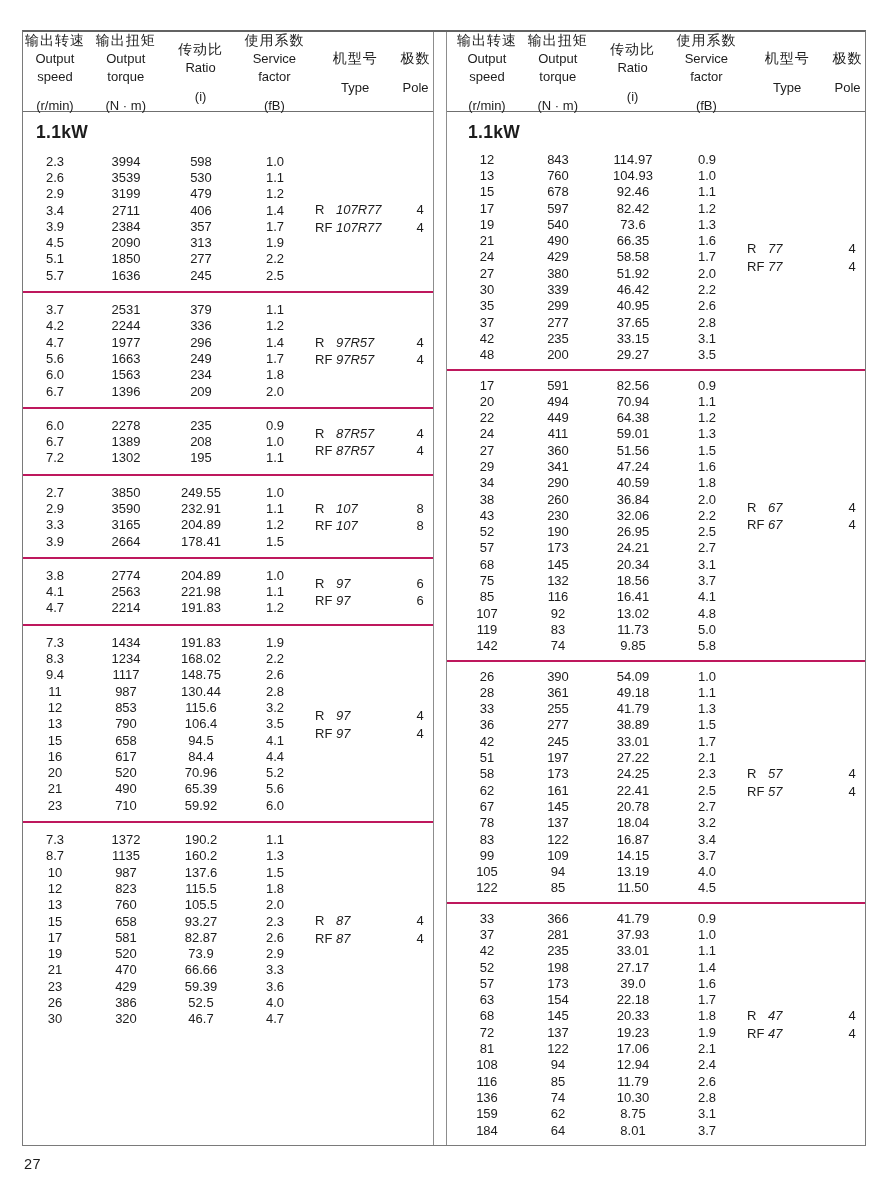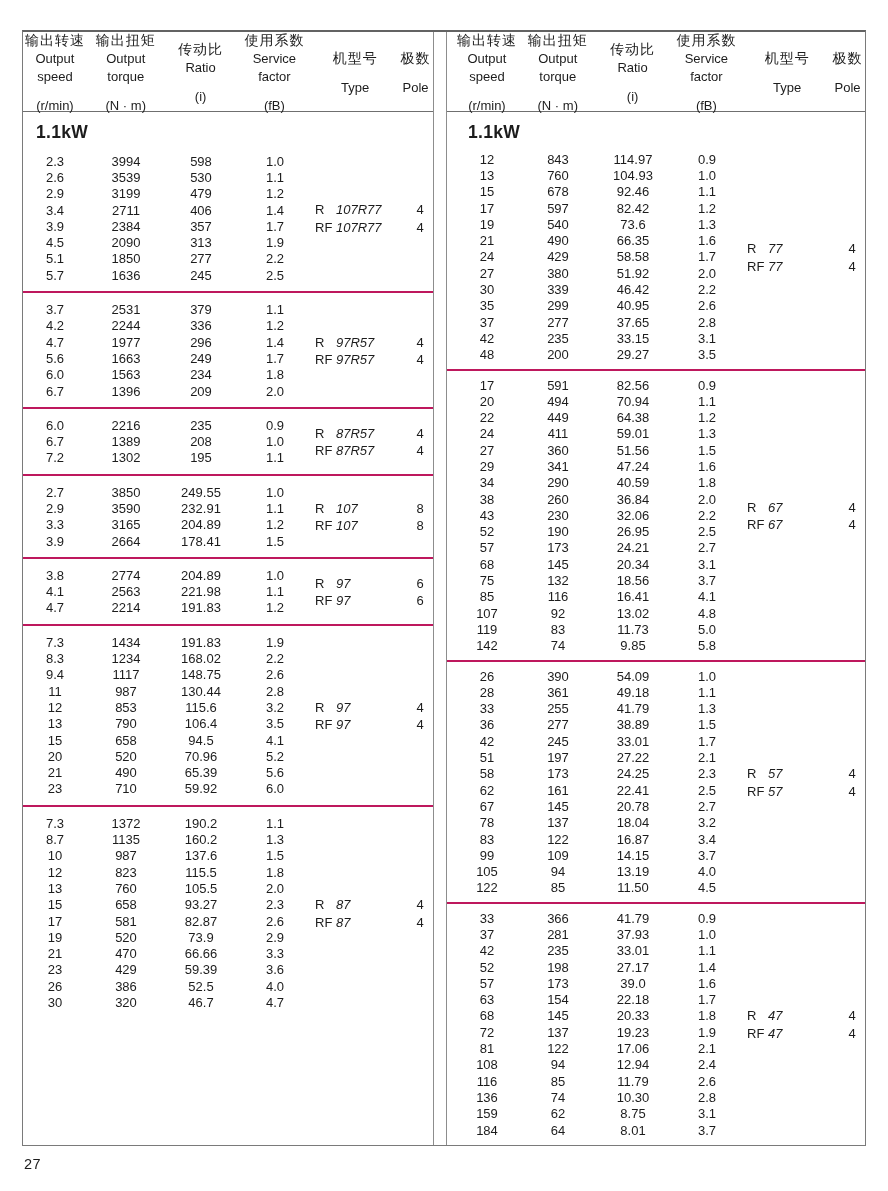--- a/index.html
+++ b/index.html
@@ -212,21 +212,21 @@
           <div class="trow">
             <span class="tprefix">RF</span>
             <span class="tmodel">97R57</span>
             <span class="tpole">4</span>
           </div>
         </div>
       </div>
       <div class="sec">
         <div class="row">
           <div class="cell c1">6.0</div>
-          <div class="cell c2">2216</div>
+          <div class="cell c2">2278</div>
           <div class="cell c3">235</div>
           <div class="cell c4">0.9</div>
         </div>
         <div class="row">
           <div class="cell c1">6.7</div>
           <div class="cell c2">1389</div>
           <div class="cell c3">208</div>
           <div class="cell c4">1.0</div>
         </div>
         <div class="row">
@@ -353,20 +353,26 @@
           <div class="cell c1">13</div>
           <div class="cell c2">790</div>
           <div class="cell c3">106.4</div>
           <div class="cell c4">3.5</div>
         </div>
         <div class="row">
           <div class="cell c1">15</div>
           <div class="cell c2">658</div>
           <div class="cell c3">94.5</div>
           <div class="cell c4">4.1</div>
+        </div>
+        <div class="row">
+          <div class="cell c1">16</div>
+          <div class="cell c2">617</div>
+          <div class="cell c3">84.4</div>
+          <div class="cell c4">4.4</div>
         </div>
         <div class="row">
           <div class="cell c1">20</div>
           <div class="cell c2">520</div>
           <div class="cell c3">70.96</div>
           <div class="cell c4">5.2</div>
         </div>
         <div class="row">
           <div class="cell c1">21</div>
           <div class="cell c2">490</div>

